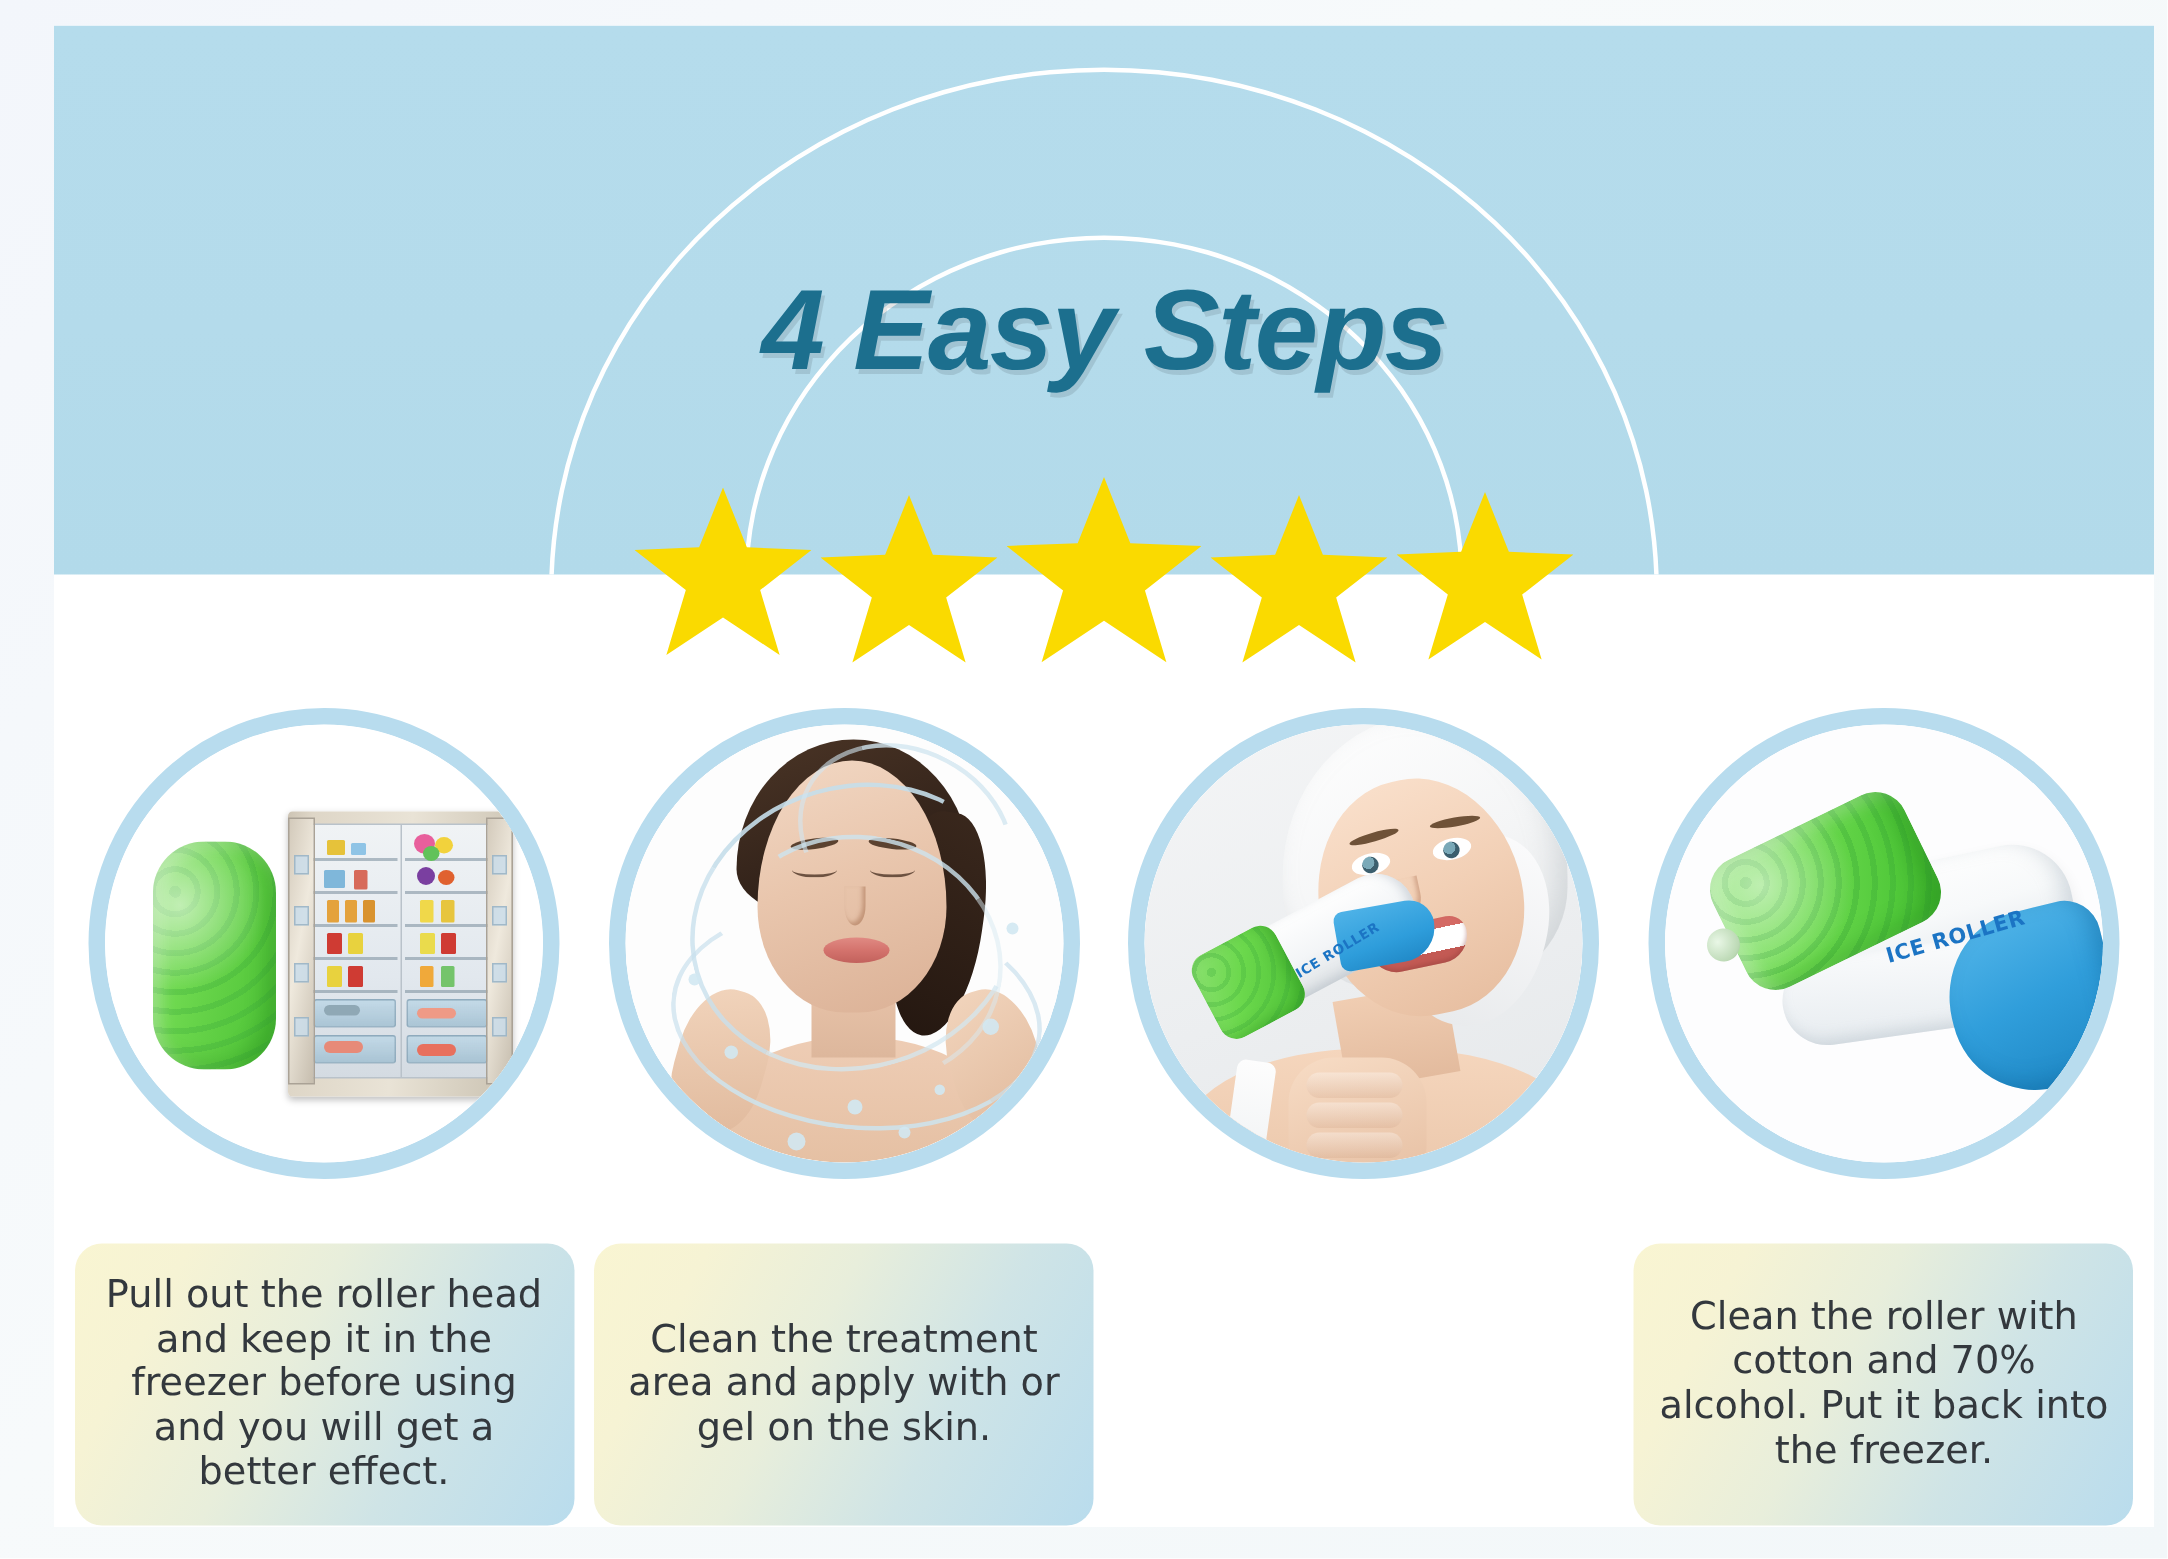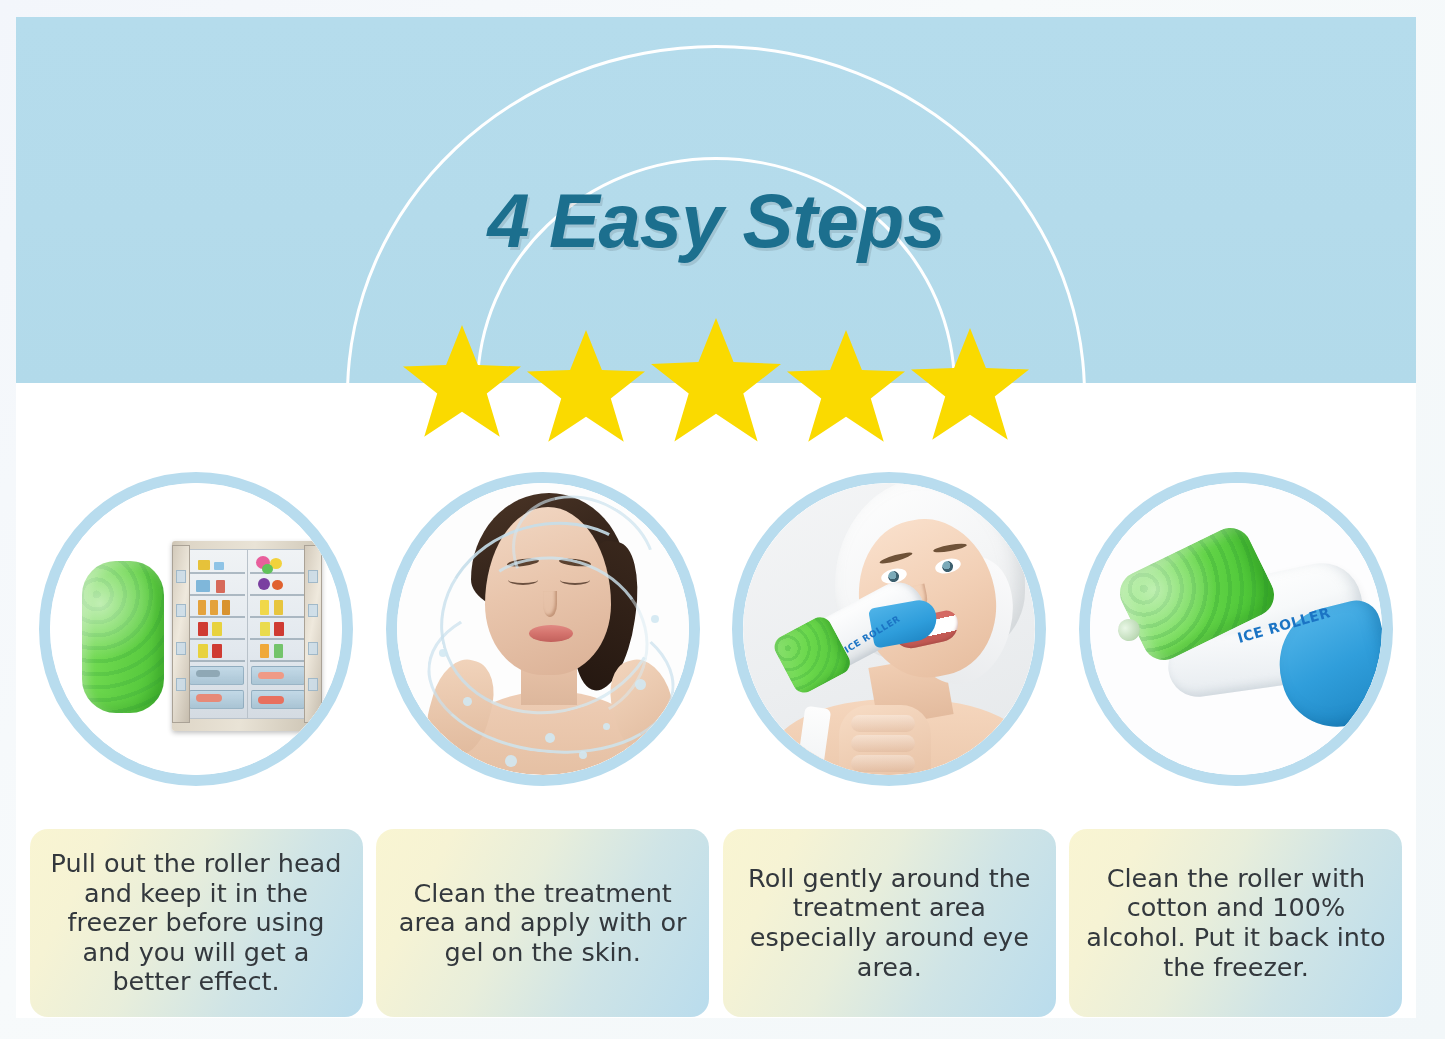--- a/index.html
+++ b/index.html
@@ -14,21 +14,21 @@
   #poster {
     position: relative;
     width: 1445px;
     height: 1039px;
     background: linear-gradient(135deg, #f3f6fb 0%, #f7fafb 40%, #f2f7f9 100%);
   }
 
   
   .card {
     position: absolute;
-    left: 16px;
+    left: 36px;
     top: 17px;
     width: 1400px;
     height: 1001px;
     background: #ffffff;
     overflow: hidden;
   }
 
   
   .header-band {
     position: absolute;
@@ -584,42 +584,39 @@
               </div>
               <div class="roller3">
                 <div class="handle"></div>
                 <div class="grip"></div>
                 <div class="head"></div>
                 <span class="brand brand3">ICE ROLLER</span>
               </div>
             </div>
           </div>
         </div>
-        <div class="caption">
-          <p>Roll gently around the treatment area especially around eye area.</p>
-        </div>
       </div>
 
       <div class="step">
         <div class="circle-frame">
           <div class="circle-inner">
             <div class="scene">
               <div class="s4-bg"></div>
               <div class="p4">
                 <div class="p4-body"></div>
                 <div class="p4-lower"></div>
                 <div class="p4-grip"></div>
                 <div class="p4-slot"></div>
                 <div class="p4-head"></div>
                 <div class="p4-cap"></div>
                 <span class="brand brand4">ICE ROLLER</span>
               </div>
             </div>
           </div>
         </div>
         <div class="caption">
-          <p>Clean the roller with cotton and 100% alcohol. Put it back into the freezer.</p>
+          <p>Clean the roller with cotton and 70% alcohol. Put it back into the freezer.</p>
         </div>
       </div>
 
     </div>
   </div>
 </div>
 
 </body></html>

